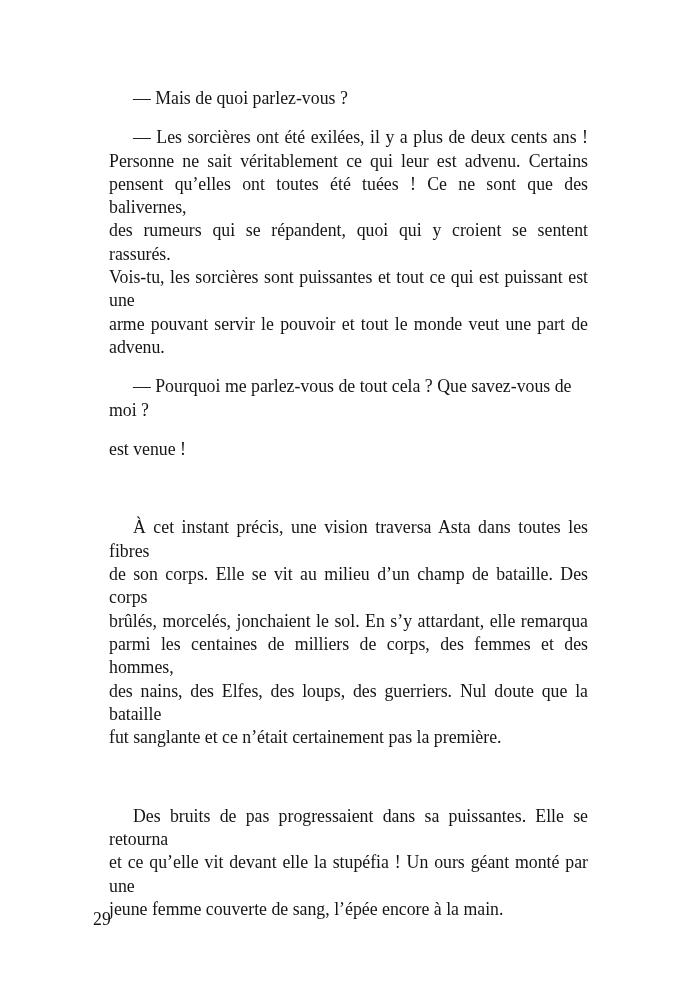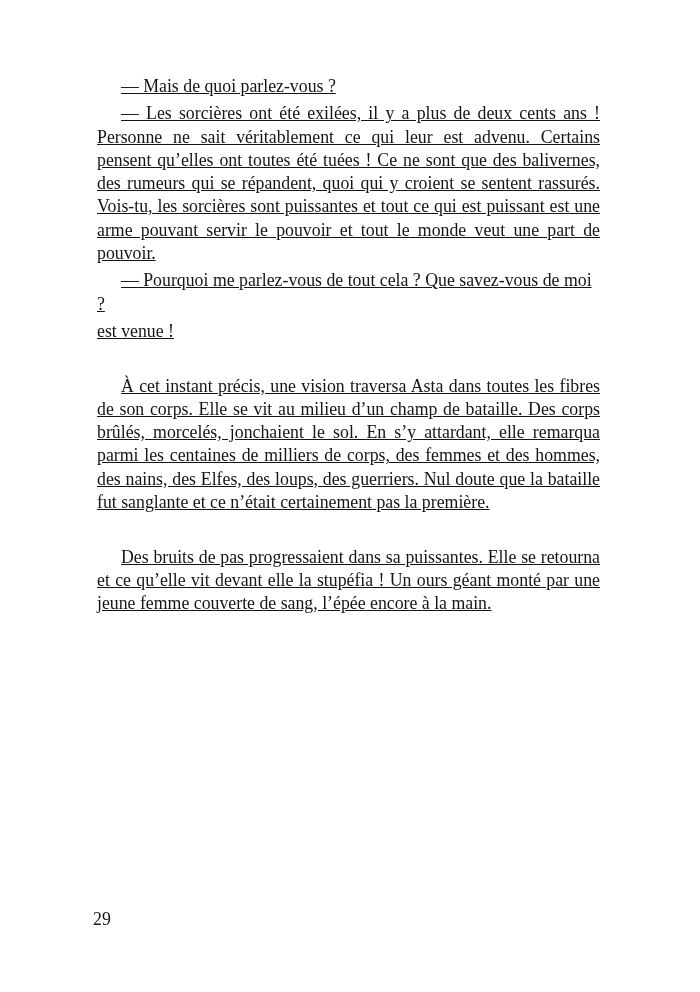--- a/index.html
+++ b/index.html
@@ -18,21 +18,21 @@
     font-family: "Liberation Serif", serif;
     color: #151515;
   }
   .text-block {
     position: absolute;
     left: 93px;
     top: 71px;
     width: 511px;
     font-size: 17.8px;
   }
-  .para { margin: 4px; text-decoration: underline; }
+  .para { margin: 16px; }
   .line {
     line-height: 23.3px;
     text-align: left;
     text-align-last: left;
     white-space: normal;
   }
   .line.just {
     text-align: justify;
     text-align-last: justify;
   }
@@ -60,21 +60,21 @@
       <div class="para">
         <div class="line first">— Mais de quoi parlez-vous ?</div>
       </div>
       <div class="para">
         <div class="line first just">— Les sorcières ont été exilées, il y a plus de deux cents ans !</div>
         <div class="line just">Personne ne sait véritablement ce qui leur est advenu. Certains</div>
         <div class="line just">pensent qu’elles ont toutes été tuées ! Ce ne sont que des balivernes,</div>
         <div class="line just">des rumeurs qui se répandent, quoi qui y croient se sentent rassurés.</div>
         <div class="line just">Vois-tu, les sorcières sont puissantes et tout ce qui est puissant est une</div>
         <div class="line just">arme pouvant servir le pouvoir et tout le monde veut une part de</div>
-        <div class="line">pouvoir.</div>
+        <div class="line">advenu.</div>
       </div>
       <div class="para">
         <div class="line first">— Pourquoi me parlez-vous de tout cela ? Que savez-vous de moi ?</div>
       </div>
       <div class="para">
         <div class="line">est venue !</div>
       </div>
       <div class="spacer"></div>
       <div class="para">
         <div class="line first just">À cet instant précis, une vision traversa Asta dans toutes les fibres</div>

